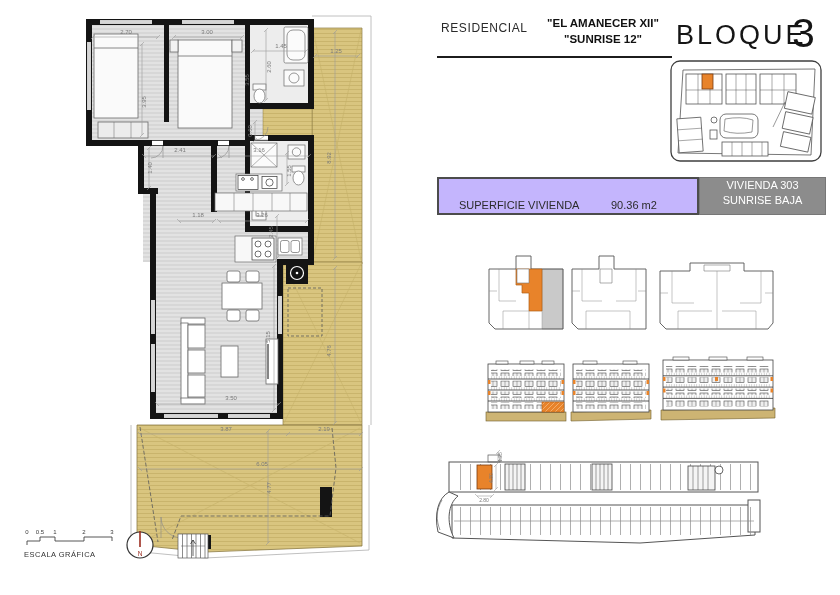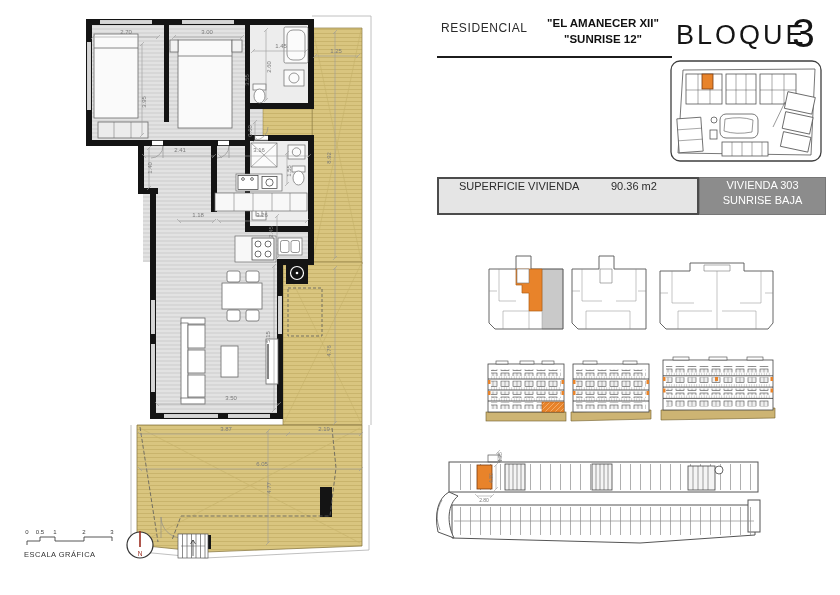--- a/index.html
+++ b/index.html
@@ -10,22 +10,22 @@
   .dim-s{font-size:5px;fill:#7b7b7b;font-family:"Liberation Sans",sans-serif;}
   .scl{font-size:6px;fill:#3a3a3a;}
   
   .hdr-residencial{position:absolute;left:441px;top:21px;font-size:12px;letter-spacing:.6px;color:#2a2a2a;}
   .hdr-names{position:absolute;left:528px;top:15px;width:150px;text-align:center;font-weight:bold;font-size:11.5px;line-height:16px;color:#111;}
   .hdr-underline{position:absolute;left:437px;top:56px;width:235px;height:2px;background:#1c1c1c;}
   .hdr-bloque{position:absolute;left:676px;top:20px;font-size:27px;letter-spacing:3px;color:#151515;}
   .hdr-num{position:absolute;left:792px;top:10px;font-size:41px;color:#151515;}
   
   .infobox{position:absolute;left:437px;top:177px;width:389px;height:38px;display:flex;}
-  .info-left{width:262px;box-sizing:border-box;border:2px solid #4c4c4c;background:#e5e5e5;
-             display:flex;flex-direction:column;justify-content:space-between;padding-left:20px;gap:8px;}
+  .info-left{width:262px;box-sizing:border-box;border:2px solid #4c4c4c;background:#c4b5fd;
+             display:flex;flex-direction:column;justify-content:flex-end;padding-left:20px;gap:8px;}
   .info-row{display:flex;font-size:11px;color:#2b2b2b;line-height:15px;}
   .info-label{width:152px;}
   .info-right{flex:1;background:#8c8c8c;color:#fff;display:flex;flex-direction:column;
               align-items:center;justify-content:flex-start;font-size:11px;line-height:15px;
               border:1px solid #777;}
 </style>
 </head>
 <body>
 
 <div id="sheet">

